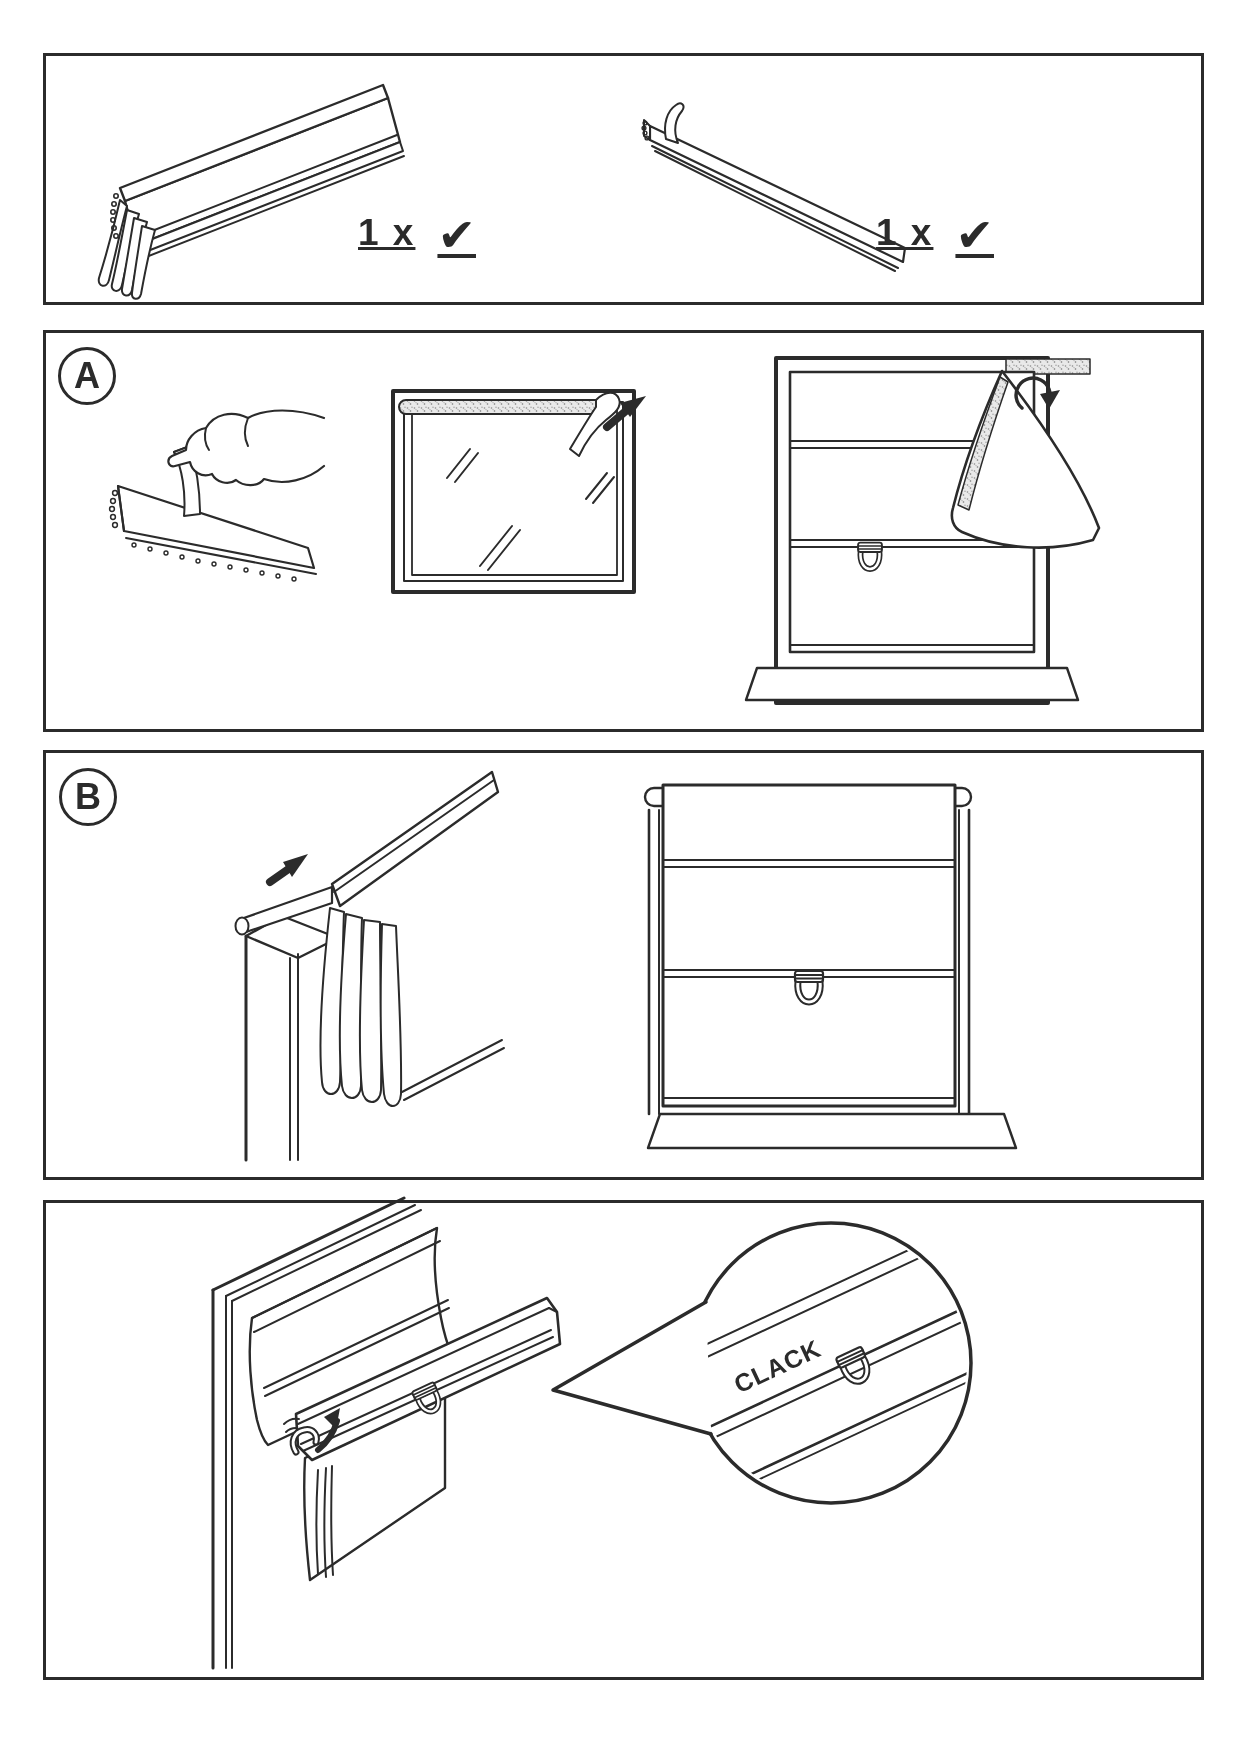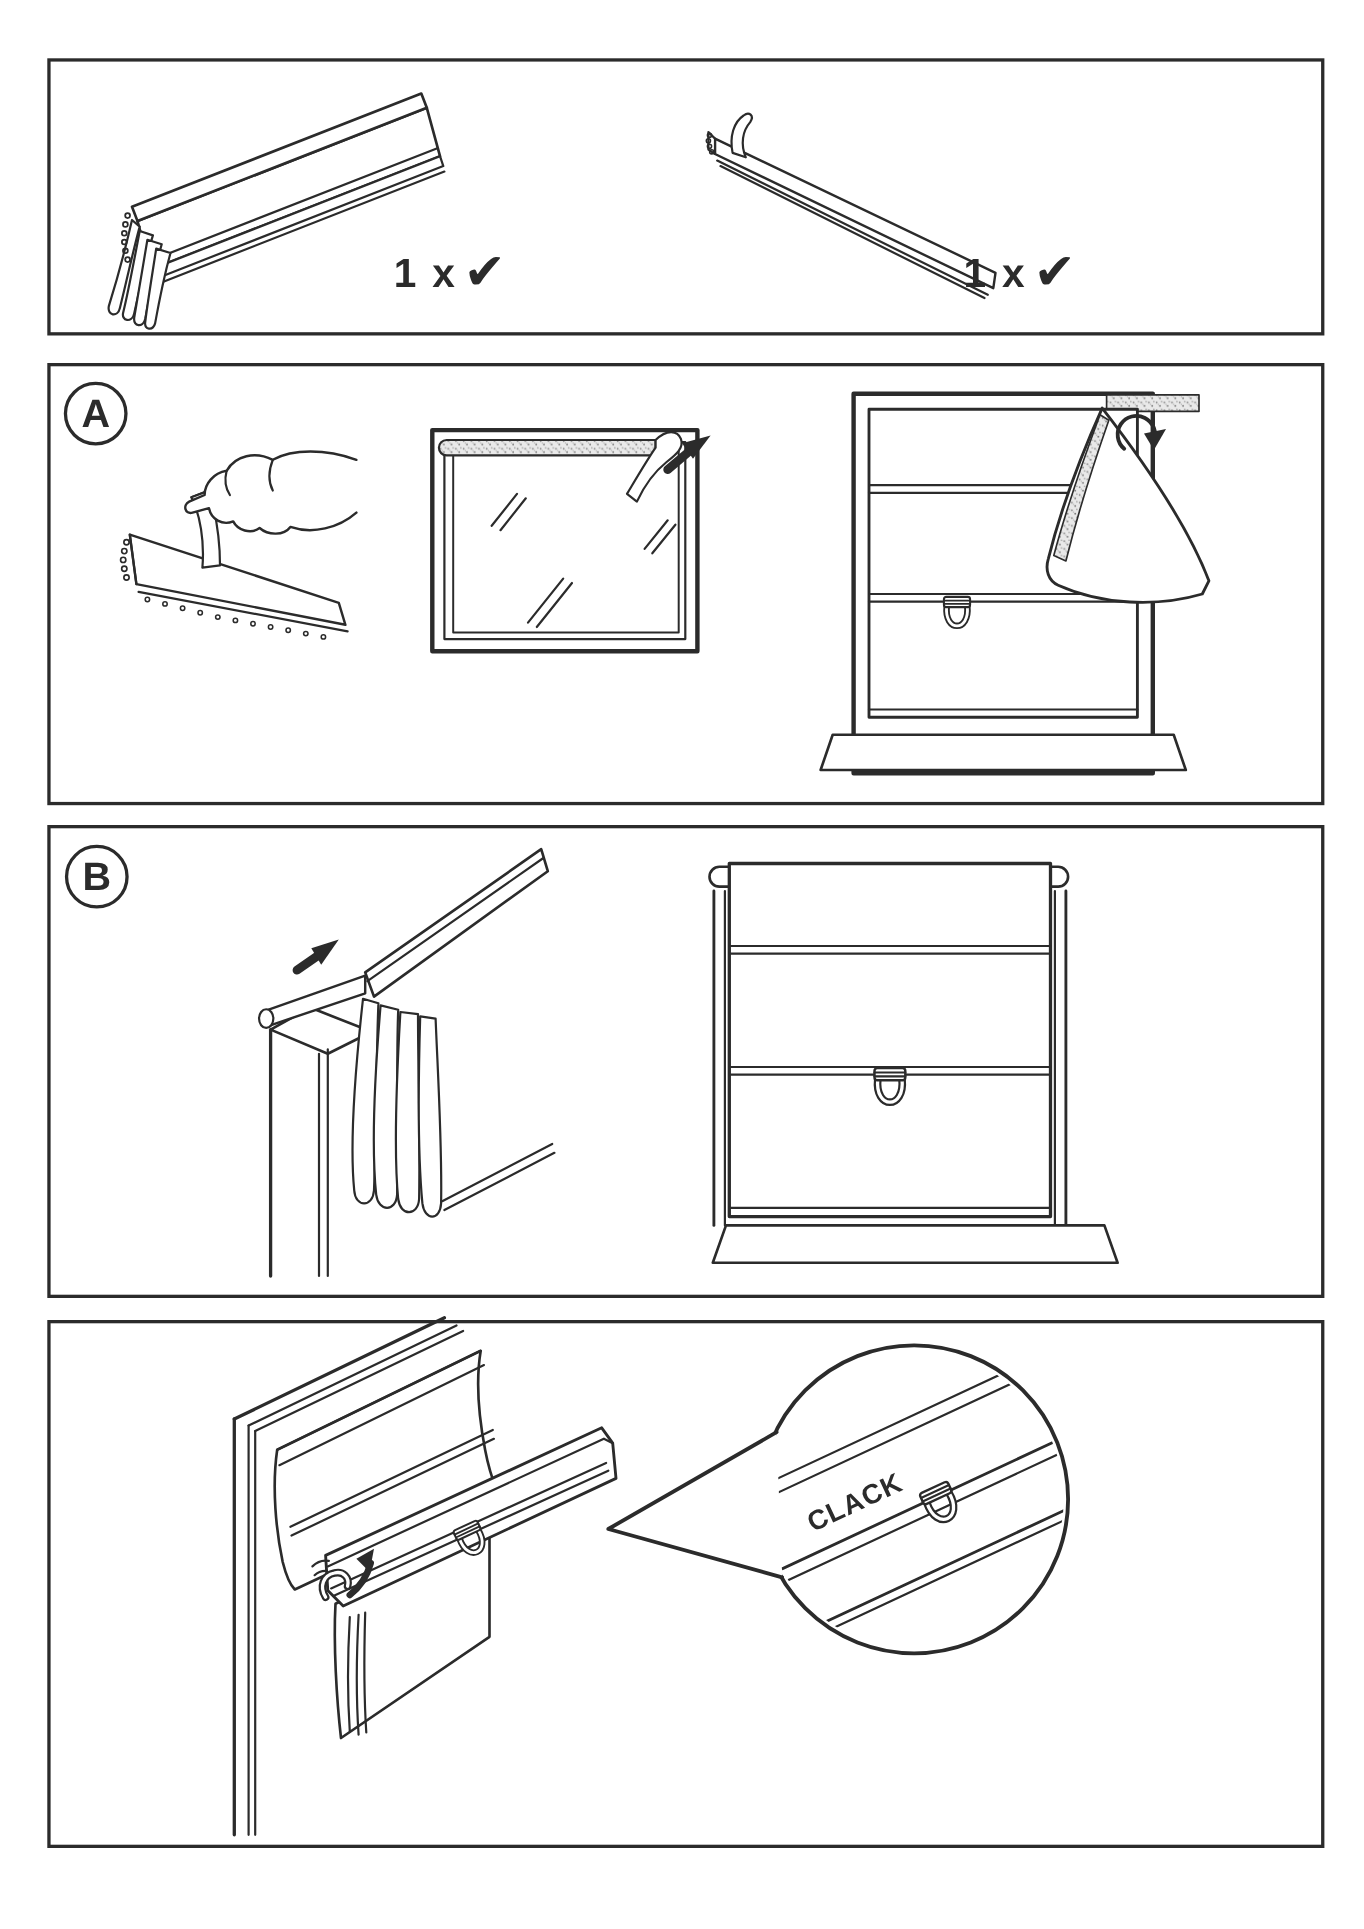--- a/index.html
+++ b/index.html
@@ -4,21 +4,21 @@
 <style>
   html,body{margin:0;padding:0;background:#fff;}
   .page{position:relative;width:1240px;height:1754px;background:#ffffff;overflow:hidden;
         font-family:"Liberation Sans",sans-serif;color:#2b2b2b;}
   .panel{position:absolute;left:43px;width:1155px;border:3px solid #2b2b2b;background:#fff;}
   .p1{top:53px;height:246px;}
   .p2{top:330px;height:396px;}
   .p3{top:750px;height:424px;}
   .p4{top:1200px;height:474px;}
   .art{position:absolute;left:0;top:0;width:1240px;height:1754px;pointer-events:none;}
-  .qty{position:absolute;display:flex;align-items:flex-end;gap:6px;height:58px;}
+  .qty{position:absolute;display:flex;align-items:flex-start;gap:22px;height:58px;text-decoration:underline;}
   .qty .num{font-size:37px;font-weight:600;letter-spacing:2px;}
   .qty .chk{font-family:"DejaVu Sans",sans-serif;font-size:46px;font-weight:700;line-height:1;}
   .q1{left:358px;top:212px;}
   .q2{left:876px;top:212px;}
   .badge{position:absolute;width:52px;height:52px;border:3.5px solid #2b2b2b;border-radius:50%;
          display:flex;align-items:center;justify-content:center;font-size:36px;font-weight:700;background:#fff;}
   .ba{left:58px;top:347px;}
   .bb{left:59px;top:768px;}
   .clack{position:absolute;left:695px;top:1352px;width:165px;text-align:center;
          font-size:25px;font-weight:700;letter-spacing:1px;transform:rotate(-25deg);}

